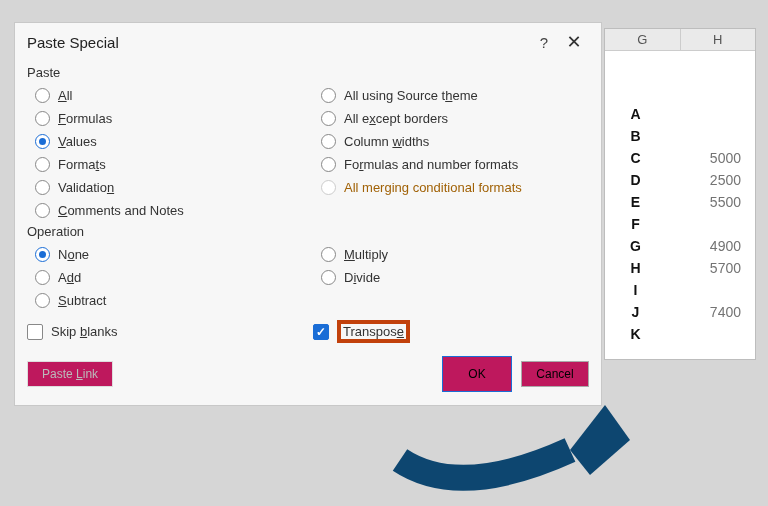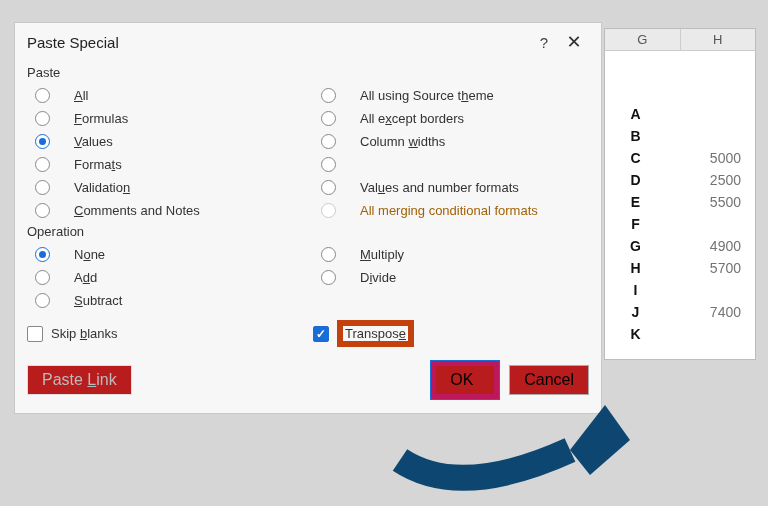--- a/index.html
+++ b/index.html
@@ -6,37 +6,37 @@
   body { margin: 0; width: 768px; height: 506px; background: #d6d6d6; position: relative; }
   .dialog { position: absolute; left: 14px; top: 14px; width: 588px; background: #f7f7f7; border: 1px solid #c8c8c8; margin-top: 8px; }
   .titlebar { display: flex; align-items: center; padding: 8px 12px; font-size: 15px; color: #222; }
   .titlebar .title { flex: 1; }
   .titlebar .help { width: 30px; text-align: center; color: #444; font-size: 15px; }
   .titlebar .close { width: 30px; text-align: center; font-size: 18px; color: #333; cursor: pointer; }
   .section { padding: 0 12px; }
   .group-label { font-size: 13px; color: #333; margin: 4px 0 6px 0; }
   .radio-columns { display: flex; gap: 10px; }
   .radio-col { flex: 1; display: flex; flex-direction: column; gap: 4px; }
-  .radio { display: flex; align-items: center; gap: 24px; font-size: 13px; color: #333; padding: 2px 0 2px 8px; cursor: pointer; }
+  .radio { display: flex; align-items: center; gap: 8px; font-size: 13px; color: #333; padding: 2px 0 2px 8px; cursor: pointer; }
   .radio.disabled { color: #a16207; cursor: default; }
   .radio-circle { width: 15px; height: 15px; border: 1px solid #888; border-radius: 50%; display: flex; align-items: center; justify-content: center; background: #fff; flex-shrink: 0; }
   .radio.checked .radio-circle { border-color: #1a6dd6; }
   .radio.checked .radio-circle::after { content: ""; width: 7px; height: 7px; border-radius: 50%; background: #1a6dd6; }
   .radio.disabled .radio-circle { border-color: #ccc; }
   .underline-first { text-decoration: underline; text-decoration-thickness: 1px; }
   .checkbox-row { display: flex; padding: 10px 12px 10px 12px; gap: 10px; }
   .checkbox-col { flex: 1; display: flex; align-items: center; gap: 8px; }
   .checkbox { width: 16px; height: 16px; border: 1px solid #888; border-radius: 2px; display: flex; align-items: center; justify-content: center; background: #fff; cursor: pointer; flex-shrink: 0; }
   .checkbox.checked { background: #1a6dd6; border-color: #1a6dd6; }
   .checkbox.checked::after { content: "✓"; color: #fff; font-size: 12px; font-weight: bold; line-height: 1; }
   .checkbox-label { font-size: 13px; color: #333; }
-  .transpose-label { border: 6px solid #c2410c; padding: 0 2px; }
+  .transpose-label { border: 4px solid #c2410c; padding: 0 2px; }
   .button-row { display: flex; justify-content: flex-start; align-items: center; padding: 4px 12px 14px 12px; gap: 10px; }
   .spacer { flex: 1; }
-  .btn { min-width: 68px; padding: 5px 14px; font-size: 16px; background: #b91c1c; border: 1px solid #aaa; cursor: pointer; }
+  .btn { min-width: 68px; padding: 5px 14px; font-size: 12px; background: #be185d; border: 1px solid #aaa; text-align: center; cursor: pointer; }
   .btn.disabled { color: #bbb; border-color: #ddd; cursor: default; }
   .btn.primary { border: 5px solid #be185d; outline: 1px solid #1a6dd6; }
   .sheet { position: absolute; right: 12px; top: 28px; width: 152px; background: #fff; border: 1px solid #bdbdbd; }
   .sheet-header { display: flex; background: #eaeaea; border-bottom: 1px solid #ccc; }
   .sheet-header div { flex: 1; text-align: center; font-size: 13px; color: #555; padding: 3px 0; border-right: 1px solid #ccc; }
   .sheet-header div:last-child { border-right: none; }
   .sheet-body { padding-top: 52px; padding-bottom: 14px; }
   .sheet-row { display: flex; font-size: 14px; height: 22px; align-items: center; }
   .sheet-row div { flex: 1; padding: 0 14px 0 0; }
   .cell-g { text-align: center; font-weight: bold; color: #111; }
@@ -90,24 +90,21 @@
           <div class="radio">
             <span class="radio-circle"></span>
             <span>All e<span class="underline-first">x</span>cept borders</span>
           </div>
           <div class="radio">
             <span class="radio-circle"></span>
             <span>Column <span class="underline-first">w</span>idths</span>
           </div>
           <div class="radio">
             <span class="radio-circle"></span>
-          </div>
-          <div class="radio">
-            <span class="radio-circle"></span>
-            <span>Val<span class="underline-first">u</span>es and number formats</span>
+            <span>Fo<span class="underline-first">r</span>mulas and number formats</span>
           </div>
           <div class="radio disabled">
             <span class="radio-circle"></span>
             <span>All merging conditional formats</span>
           </div>
         </div>
     </div>
   </div>
 
   <div class="section">

